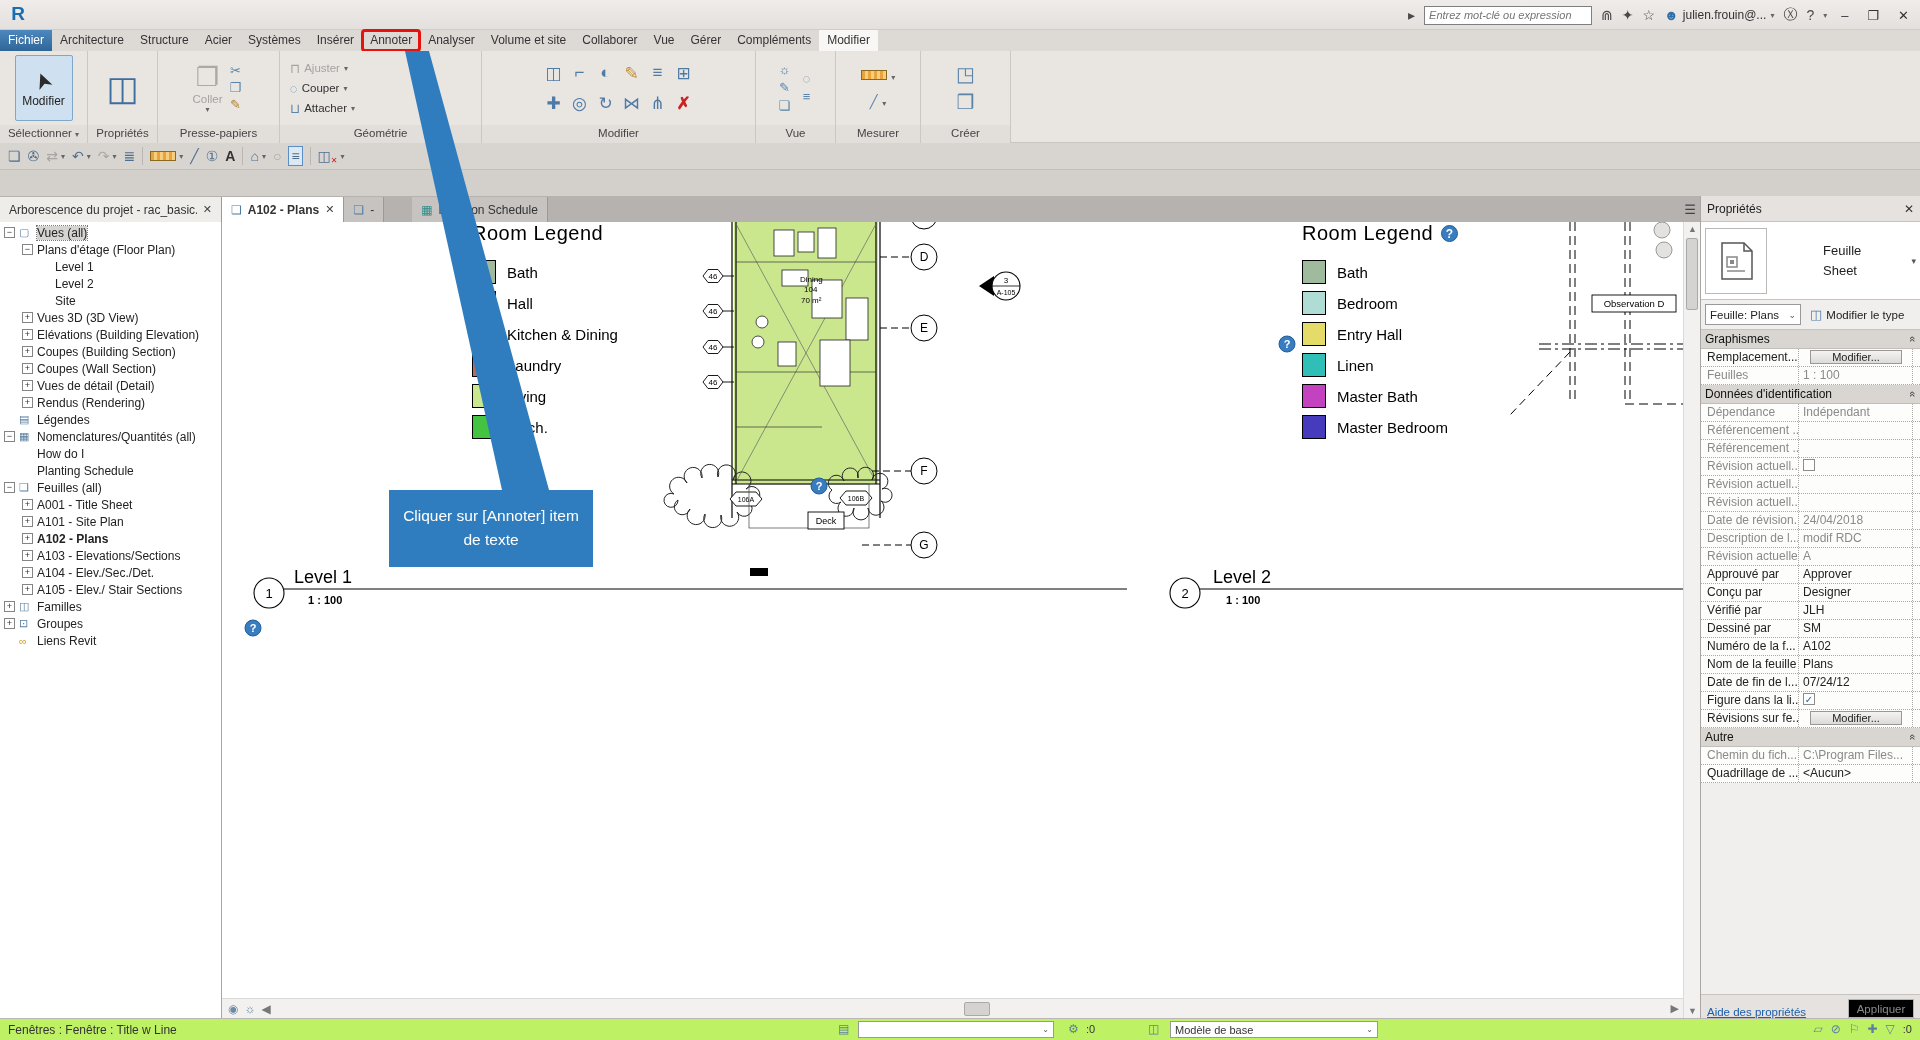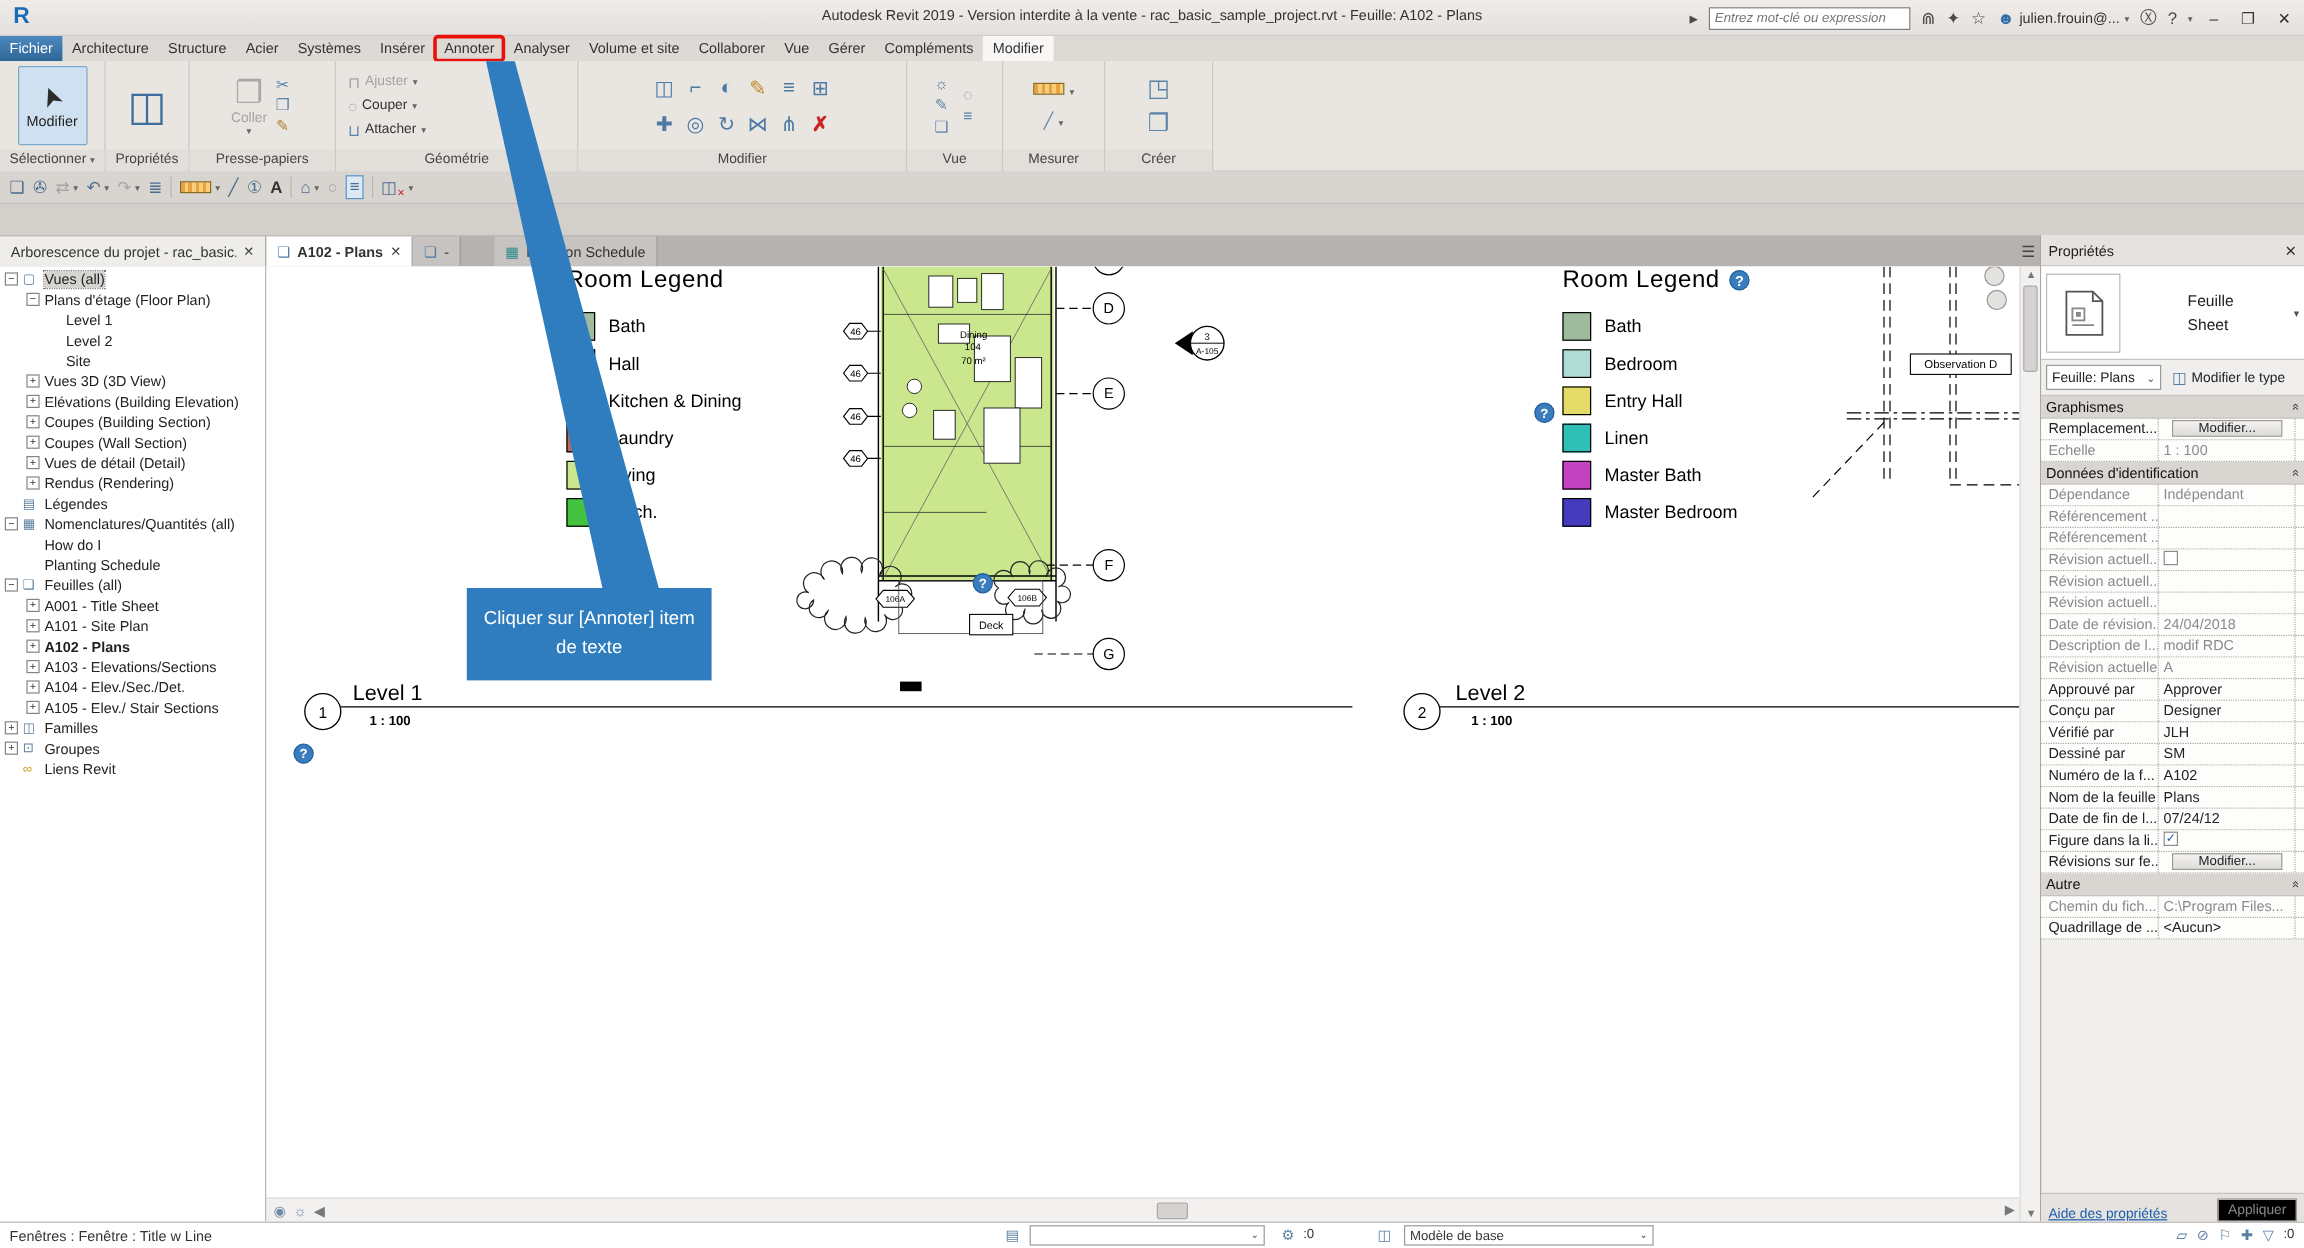--- a/index.html
+++ b/index.html
@@ -116,35 +116,34 @@
   .pval { flex:1; padding:1px 3px 0 4px; overflow:hidden; white-space:nowrap; display:flex; align-items:flex-start; }
   .pend { width:8px; border-left:1px dotted #ABA8A5; }
   .ro { color:#8A8A8A; }
   .pbtn { width:92px; height:14px; margin:0 auto; background:linear-gradient(#F4F3F2,#DDDBD9); border:1px solid #9A9795; font-size:11px; text-align:center; line-height:13px; color:#222; }
   .cb { width:12px; height:12px; border:1px solid #8E8B88; background:#fff; font-size:10px; line-height:11px; text-align:center; color:#1B5EAB; }
   #props-footer { position:absolute; left:0; bottom:0; width:100%; height:24px; display:flex; align-items:flex-end; padding:0 6px; background:#E5E2DF; border-top:1px solid #C6C3C0; }
   #props-footer a { color:#1B5EAB; font-size:11.5px; text-decoration:underline; }
   #apply-btn { margin-left:auto; width:66px; height:19px; background:#000000; border:1px solid #B5B2AF; color:#8A8A8A; font-size:11.5px; text-align:center; line-height:18px; }
 
   
-  #statusbar { position:absolute; left:0; top:1018px; width:1920px; height:22px; background:#ffffff; border-top:1px solid #B9B6B3; font-size:12px; color:#333; }
+  #statusbar { position:absolute; left:0; top:1018px; width:1920px; height:22px; background:#bef264; border-top:1px solid #B9B6B3; font-size:12px; color:#333; }
   #statusbar .sl { position:absolute; left:8px; top:4px; }
   .ssel { position:absolute; top:2px; height:17px; background:#fff; border:1px solid #999; font-size:11px; display:flex; align-items:center; padding:0 4px; color:#333; }
   .ssel .c { margin-left:auto; font-size:8px; color:#555; }
   .sico { position:absolute; top:3px; font-size:12px; color:#5B7FA0; }
   #sb-right { position:absolute; right:8px; top:3px; display:flex; gap:8px; align-items:center; font-size:12px; color:#5B7FA0; }
 
   #overlay { position:absolute; left:0; top:0; width:1920px; height:1040px; pointer-events:none; z-index:40; }
 </style>
 </head>
 <body>
 
 <div id="titlebar">
   <div id="logo">R</div>
-  <div id="title-text">Autodesk Revit 2019 - Version interdite à la vente - rac_basic_sample_project.rvt - Feuille: A102 - Plans</div>
   <div id="tb-right">
     <span class="tbico">▸</span>
     <input id="search-box" placeholder="Entrez mot-clé ou expression" style="">
     <span class="tbico">⋒</span>
     <span class="tbico">✦</span>
     <span class="tbico">☆</span>
     <span class="user-chip">
       <span class="uico">☻</span>
       <span>julien.frouin@...</span>
       <span class="caret">▾</span>
@@ -693,21 +692,21 @@
       <span class="chev">«</span>
     </div>
   <div class="prow">
       <div class="plabel">Remplacement...</div>
       <div class="pval">
         <span class="pbtn">Modifier...</span>
       </div>
       <div class="pend"></div>
     </div>
   <div class="prow">
-      <div class="plabel ro">Echelle</div>
+      <div class="plabel ro">Feuilles</div>
       <div class="pval ro">1 : 100</div>
       <div class="pend"></div>
     </div>
   <div class="psection">
       <span>Données d'identification</span>
       <span class="chev">«</span>
     </div>
   <div class="prow">
       <div class="plabel ro">Dépendance</div>
       <div class="pval ro">Indépendant</div>

